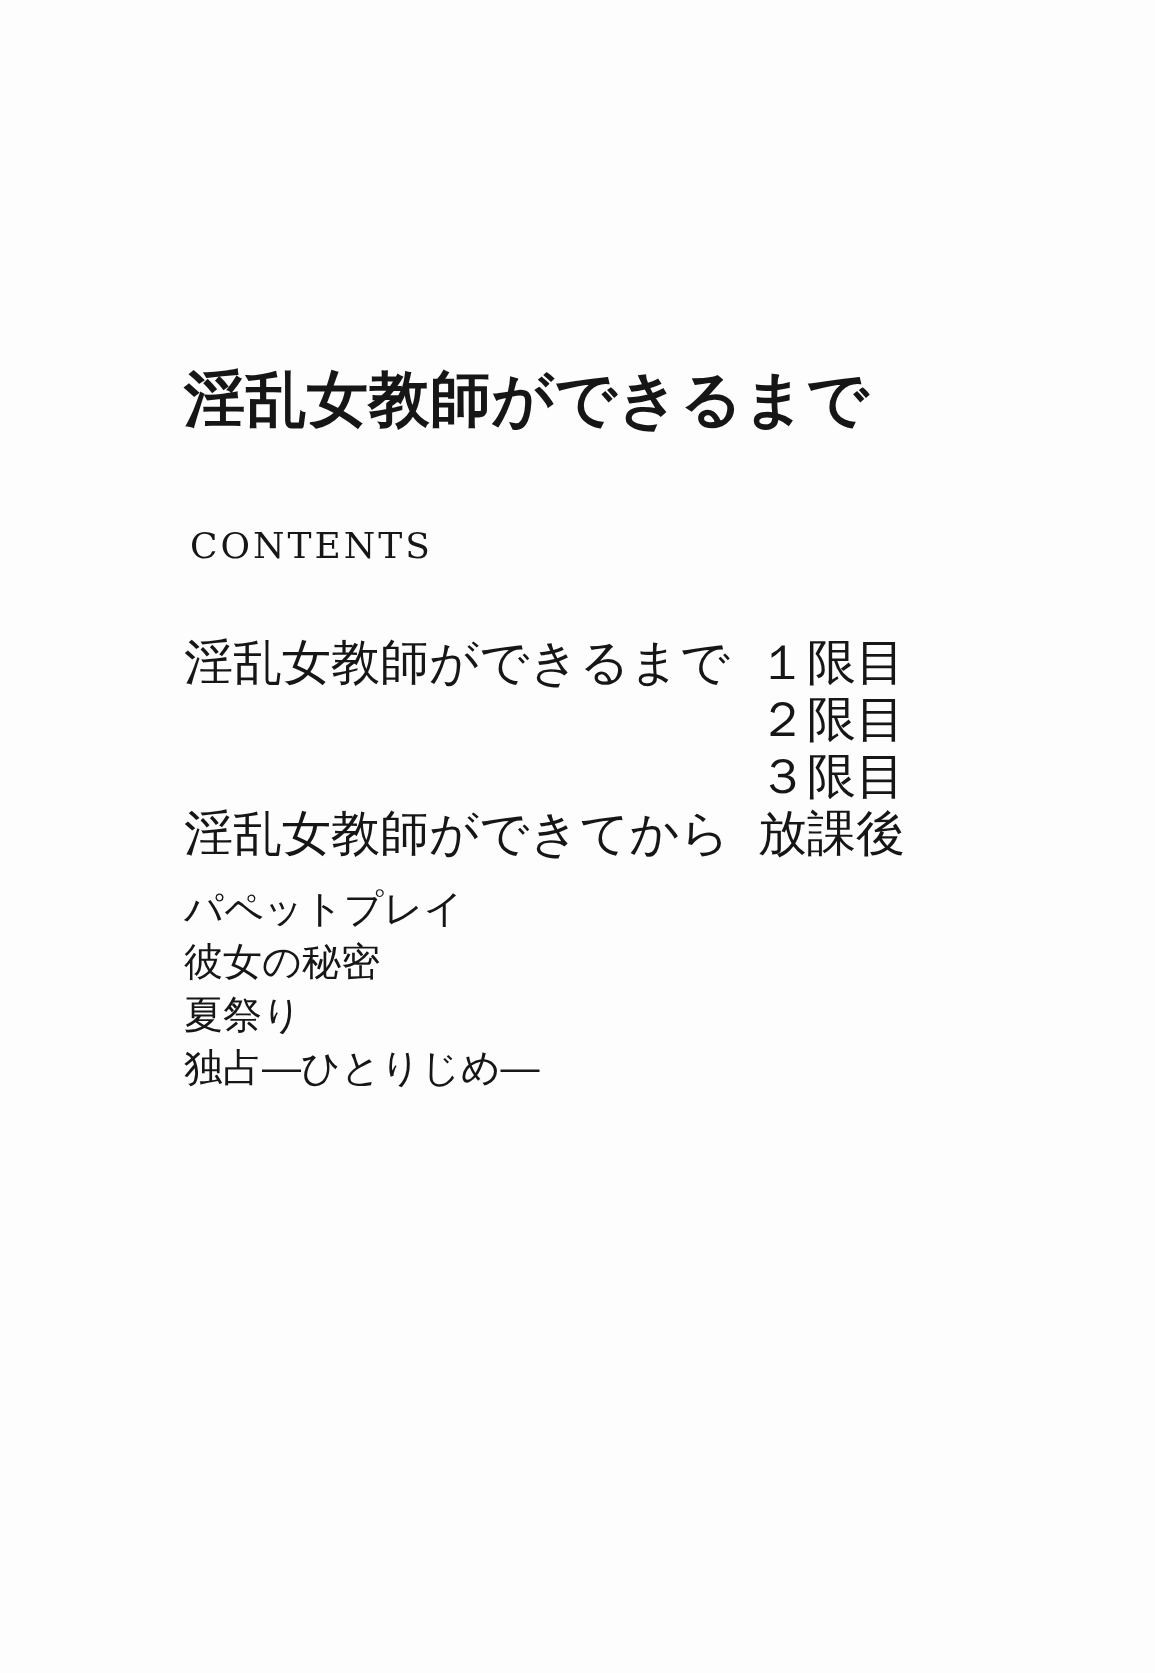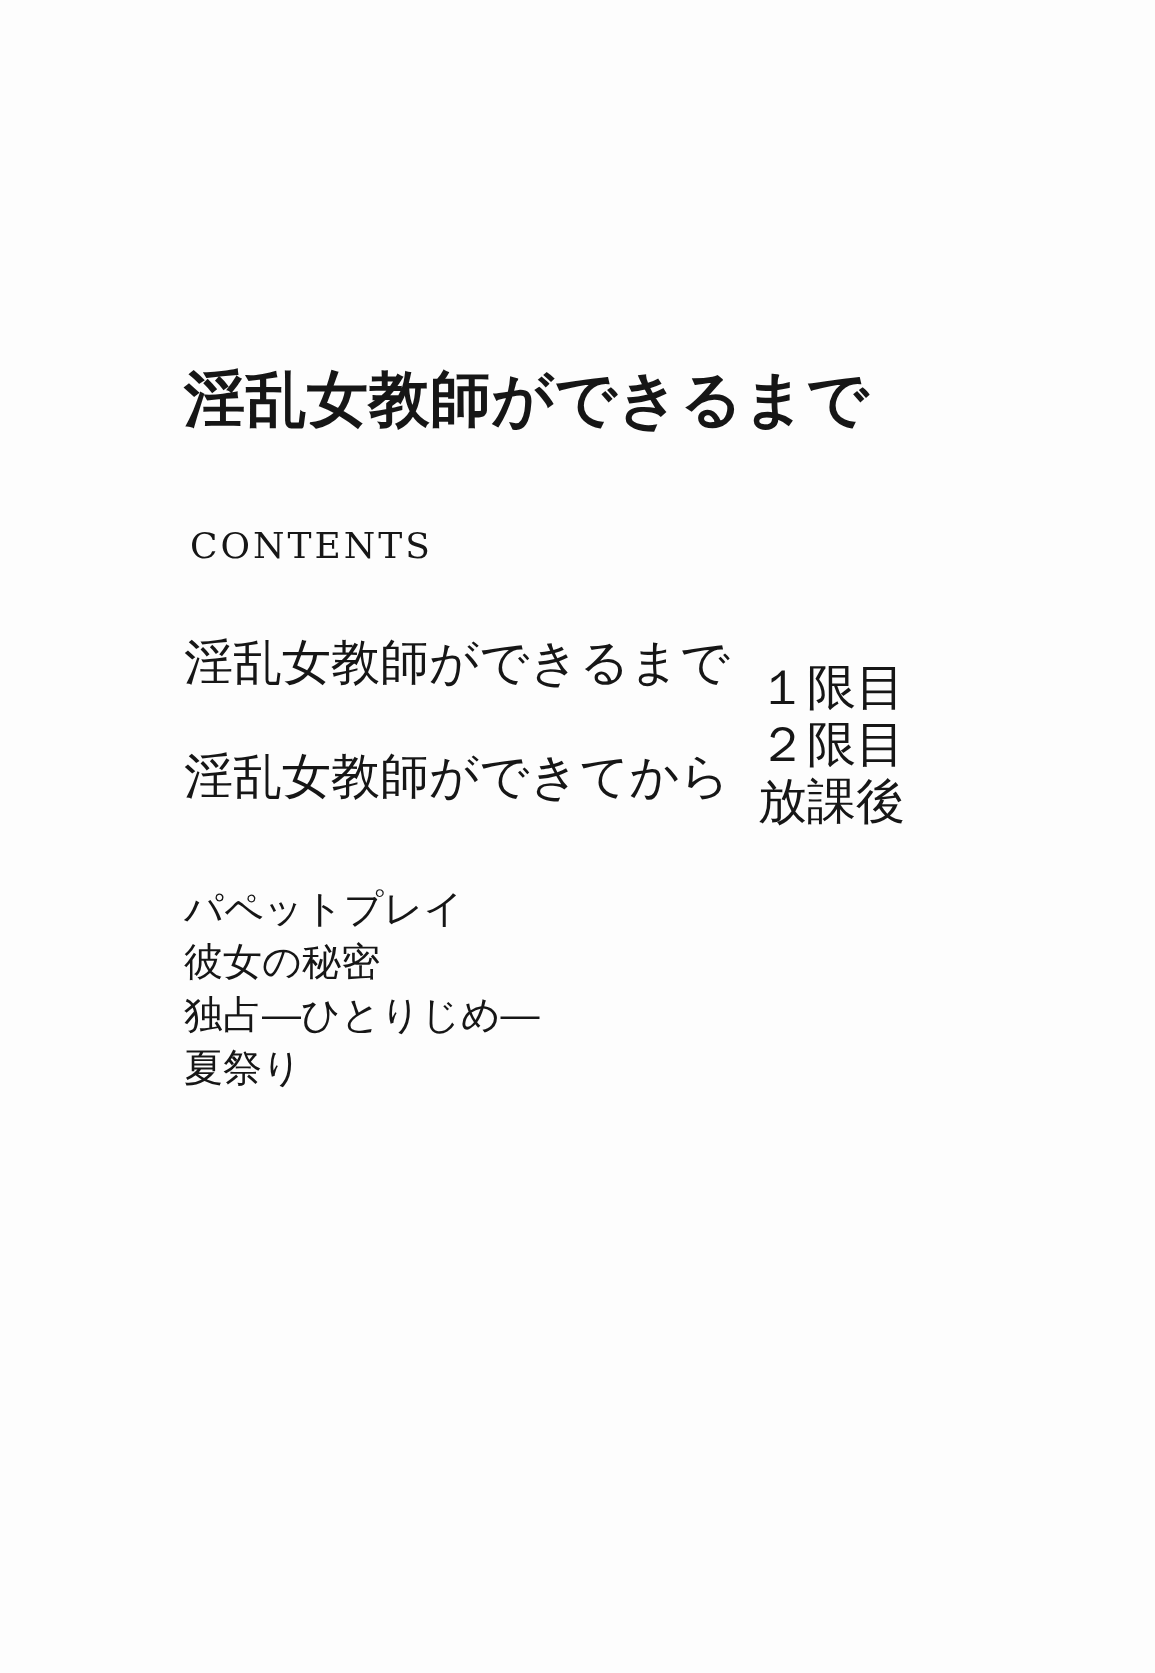--- a/index.html
+++ b/index.html
@@ -56,21 +56,20 @@
   }
   .toc-row .entry-title {
     display: inline-block;
     white-space: nowrap;
   }
   .toc-row .entry-chapter {
     position: absolute;
     left: 574px;   
     top: 0;
     white-space: nowrap;
-    margin-top: 25px;
   }
   .toc-extra {
     position: absolute;
     left: 184px;
     top: 882px;
     font-size: 39px;
     line-height: 53px;
   }
   .toc-extra .extra-line {
     height: 53px;
@@ -89,25 +88,29 @@
   <div class="toc-main">
     <div class="toc-row">
       <span class="entry-title">淫乱女教師ができるまで</span>
       <span class="entry-chapter">１限目</span>
     </div>
     <div class="toc-row">
       <span class="entry-title"></span>
       <span class="entry-chapter">２限目</span>
     </div>
     <div class="toc-row">
+      <span class="entry-title"></span>
+      <span class="entry-chapter">３限目</span>
+    </div>
+    <div class="toc-row">
       <span class="entry-title">淫乱女教師ができてから</span>
       <span class="entry-chapter">放課後</span>
     </div>
   </div>
 
   <div class="toc-extra">
     <div class="extra-line">パペットプレイ</div>
     <div class="extra-line">彼女の秘密</div>
+    <div class="extra-line">夏祭り</div>
     <div class="extra-line">独占―ひとりじめ―</div>
-    <div class="extra-line">夏祭り</div>
   </div>
 
 </div>
 
 </body></html>

